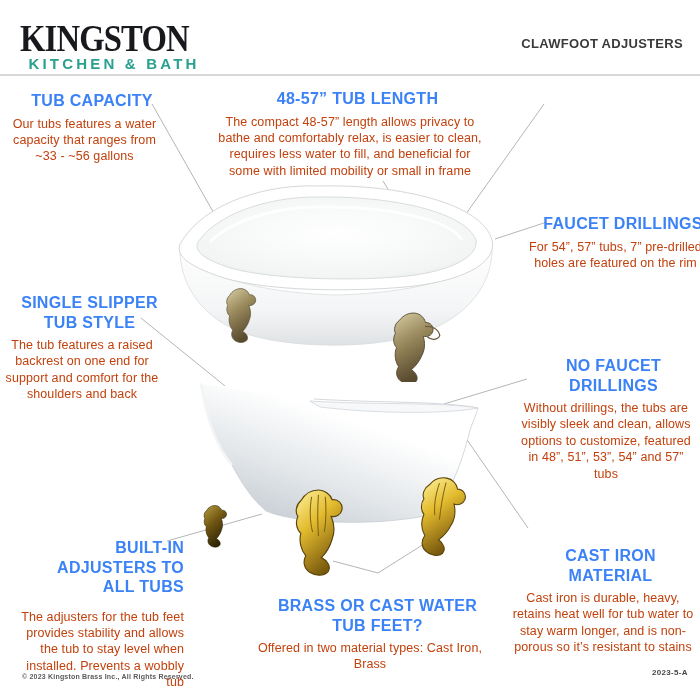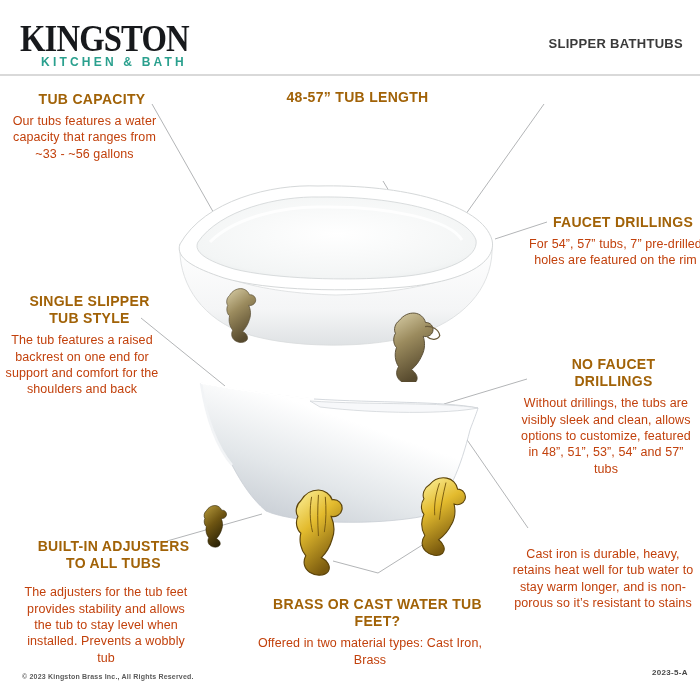--- a/index.html
+++ b/index.html
@@ -5,44 +5,44 @@
   html,body{margin:0;padding:0;}
   body{width:700px;height:700px;position:relative;background:#ffffff;overflow:hidden;
        font-family:"Liberation Sans",sans-serif;}
   .abs{position:absolute;}
 
   
   .brand-name{left:20px;top:16px;font-family:"Liberation Serif",serif;font-weight:bold;
     font-size:38px;color:#17191c;letter-spacing:-1px;transform:scaleX(0.86);transform-origin:left top;
     white-space:nowrap;}
   .brand-sub{left:24px;top:55px;width:180px;text-align:center;color:#2aa08e;font-weight:bold;
-    font-size:12px;letter-spacing:3.2px;white-space:nowrap;}
+    font-size:15px;letter-spacing:3.2px;white-space:nowrap;}
   .page-title{right:17px;top:36px;font-size:13px;font-weight:bold;color:#3a3a3a;letter-spacing:0.3px;}
   .header-rule{left:0;top:74px;width:700px;height:2px;background:#d9d9d9;}
 
   
   .callout{position:absolute;text-align:center;}
-  .callout h3{margin:0 0 5px 15px;font-size:14px;font-weight:bold;color:#a16207;
+  .callout h3{margin:0 0 5px 15px;font-size:16px;font-weight:bold;color:#3b82f6;
     letter-spacing:0.3px;line-height:1.22;}
   .callout p{margin:0;font-size:12.5px;color:#c2410c;line-height:1.31;letter-spacing:0.1px;}
   .gap-lg h3{margin-bottom:12px;}
 
   
   .copyright{left:22px;top:673px;font-size:7px;font-weight:bold;color:#5a5a5a;letter-spacing:0.2px;}
   .doc-number{left:652px;top:668px;font-size:8px;font-weight:bold;color:#474747;letter-spacing:0.3px;}
 
   .lines-overlay{left:0;top:0;pointer-events:none;}
   svg{display:block;}
 </style>
 </head>
 <body>
 
 <div class="abs brand-name">KINGSTON</div>
 <div class="abs brand-sub">KITCHEN &amp; BATH</div>
-<div class="abs page-title">SLIPPER BATHTUBS</div>
+<div class="abs page-title">CLAWFOOT ADJUSTERS</div>
 <div class="abs header-rule"></div>
 
 <svg class="abs lines-overlay" width="700" height="700" viewBox="0 0 700 700">
   <g stroke="#b3b5b7" stroke-width="1" fill="none">
     <line x1="152" y1="104" x2="224" y2="231"></line>
     <line x1="383" y1="181" x2="409" y2="224"></line>
     <line x1="544" y1="104" x2="441" y2="249"></line>
     <line x1="547" y1="222" x2="495" y2="239"></line>
     <line x1="141" y1="318" x2="225" y2="386"></line>
     <line x1="527" y1="379" x2="444" y2="404"></line>
@@ -141,46 +141,48 @@
   </g>
 </svg>
 
 <div class="callout" style="left:2px;top:91px;width:165px;">
   <h3>TUB CAPACITY</h3>
   <p>Our tubs features a water capacity that ranges from ~33 - ~56 gallons</p>
 </div>
 
 <div class="callout" style="left:213px;top:89px;width:274px;">
   <h3>48-57” TUB LENGTH</h3>
+  <p>The compact 48-57” length allows privacy to bathe and comfortably relax, is easier to clean, requires less water to fill, and beneficial for some with limited mobility or small in frame</p>
 </div>
 
 <div class="callout" style="left:512px;top:91px;width:178px;">
 </div>
 
 <div class="callout" style="left:528px;top:214px;width:175px;">
   <h3>FAUCET DRILLINGS</h3>
   <p>For 54”, 57” tubs, 7” pre-drilled holes are featured on the rim</p>
 </div>
 
 <div class="callout" style="left:2px;top:293px;width:160px;">
   <h3>SINGLE SLIPPER TUB STYLE</h3>
   <p>The tub features a raised backrest on one end for support and comfort for the shoulders and back</p>
 </div>
 
 <div class="callout" style="left:516px;top:356px;width:180px;">
   <h3>NO FAUCET DRILLINGS</h3>
   <p>Without drillings, the tubs are visibly sleek and clean, allows options to customize, featured in 48”, 51”, 53”, 54” and 57” tubs</p>
 </div>
 
-<div class="callout gap-lg" style="left:20px;top:538px;width:172px;">
+<div class="callout gap-lg" style="left:12px;top:538px;width:172px;text-align:right;">
   <h3>BUILT-IN ADJUSTERS TO ALL TUBS</h3>
   <p>The adjusters for the tub feet provides stability and allows the tub to stay level when installed. Prevents a wobbly tub</p>
 </div>
 
 <div class="callout" style="left:512px;top:546px;width:182px;">
+  <h3>CAST IRON MATERIAL</h3>
   <p>Cast iron is durable, heavy, retains heat well for tub water to stay warm longer, and is non-porous so it’s resistant to stains</p>
 </div>
 
 <div class="callout" style="left:252px;top:596px;width:236px;">
   <h3>BRASS OR CAST WATER TUB FEET?</h3>
   <p>Offered in two material types: Cast Iron, Brass</p>
 </div>
 
 <div class="abs copyright">© 2023 Kingston Brass Inc., All Rights Reserved.</div>
 <div class="abs doc-number">2023-5-A</div>

